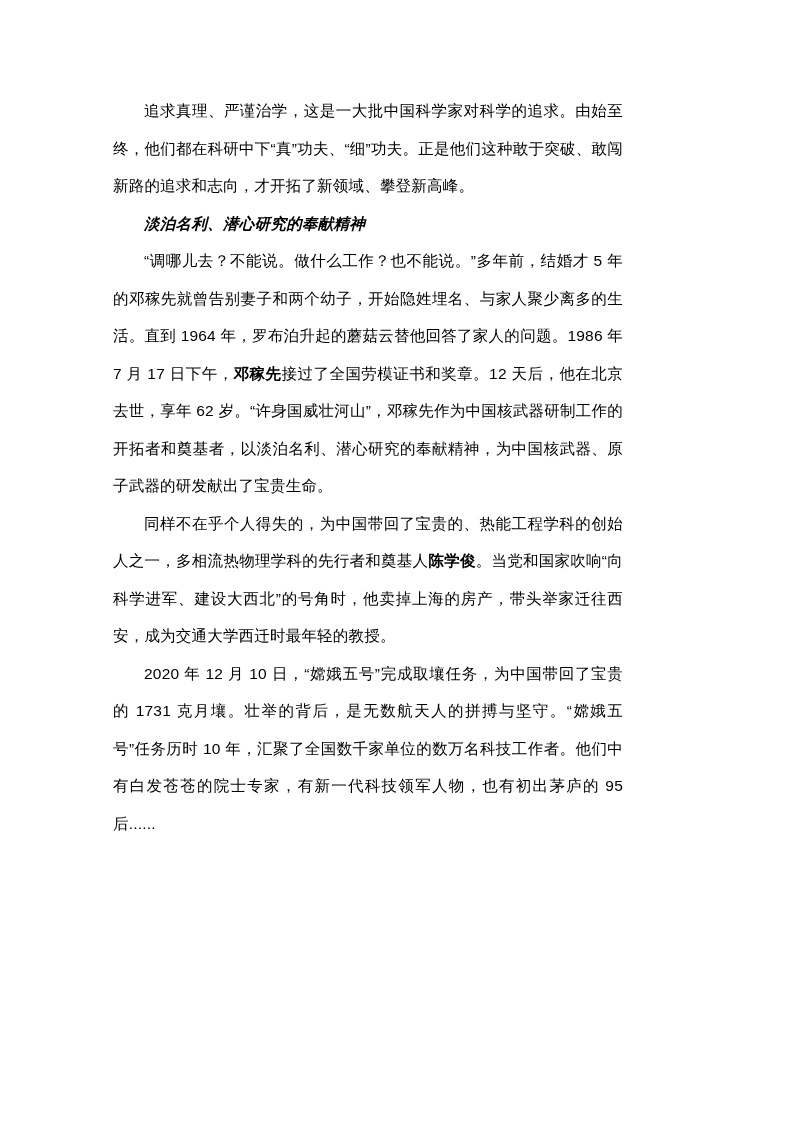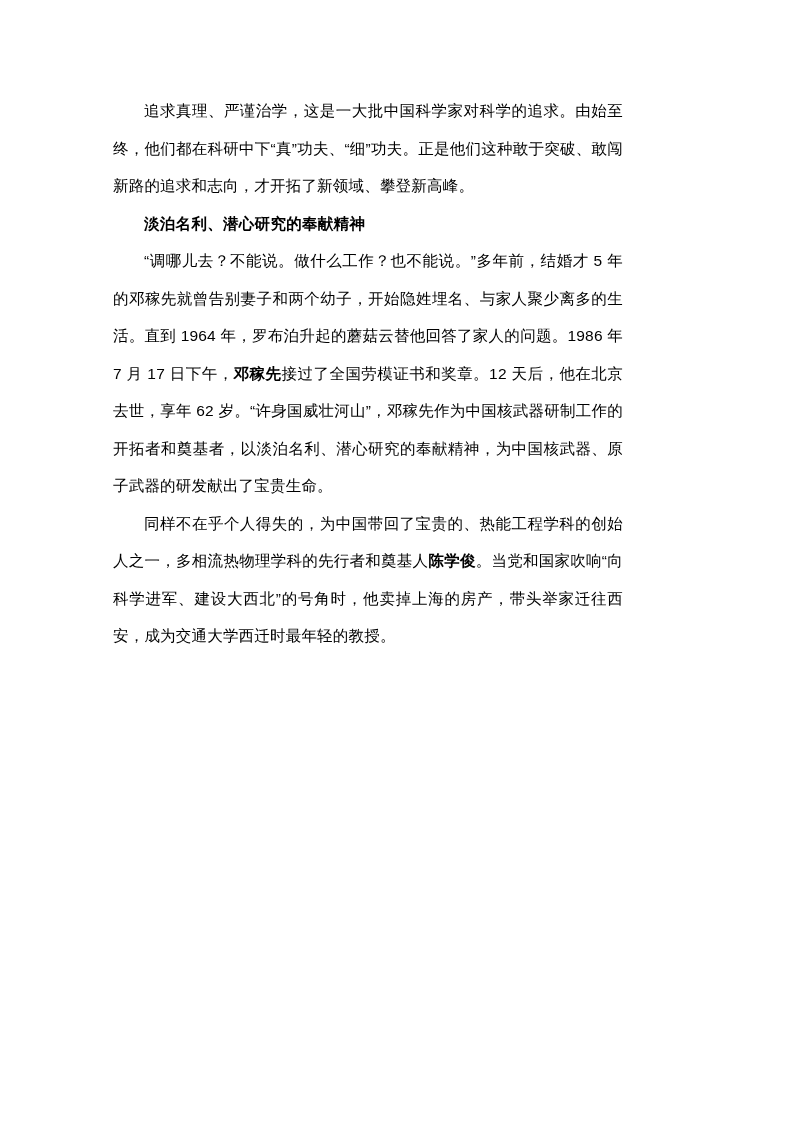--- a/index.html
+++ b/index.html
@@ -30,28 +30,30 @@
   }
   p.para {
     margin: 0;
     text-indent: 2em;
   }
   p.heading {
     margin: 0;
     text-indent: 2em;
     font-weight: bold;
     letter-spacing: 0.3px;
+    font-style: italic;
   }
   .bold {
     font-weight: bold;
   }
 </style>
 </head>
 <body>
 
 <div class="page">
   <div class="doc-body" id="doc-body">
       <p class="para"><span>追求真理、严谨治学，这是一大批中国科学家对科学的追求。由始至终，他们都在科研中下“真”功夫、“细”功夫。正是他们这种敢于突破、敢闯新路的追求和志向，才开拓了新领域、攀登新高峰。</span></p>
       <p class="heading"><span class="bold">淡泊名利、潜心研究的奉献精神</span></p>
       <p class="para"><span>“调哪儿去？不能说。做什么工作？也不能说。”多年前，结婚才 5 年的邓稼先就曾告别妻子和两个幼子，开始隐姓埋名、与家人聚少离多的生活。直到 1964 年，罗布泊升起的蘑菇云替他回答了家人的问题。1986 年 7 月 17 日下午，</span><span class="bold">邓稼先</span><span>接过了全国劳模证书和奖章。12 天后，他在北京去世，享年 62 岁。“许身国威壮河山”，邓稼先作为中国核武器研制工作的开拓者和奠基者，以淡泊名利、潜心研究的奉献精神，为中国核武器、原子武器的研发献出了宝贵生命。</span></p>
       <p class="para"><span>同样不在乎个人得失的，为中国带回了宝贵的、热能工程学科的创始人之一，多相流热物理学科的先行者和奠基人</span><span class="bold">陈学俊</span><span>。当党和国家吹响“向科学进军、建设大西北”的号角时，他卖掉上海的房产，带头举家迁往西安，成为交通大学西迁时最年轻的教授。</span></p>
+      <p class="para"><span>2020 年 12 月 10 日，“嫦娥五号”完成取壤任务，为中国带回了宝贵的 1731 克月壤。壮举的背后，是无数航天人的拼搏与坚守。“嫦娥五号”任务历时 10 年，汇聚了全国数千家单位的数万名科技工作者。他们中有白发苍苍的院士专家，有新一代科技领军人物，也有初出茅庐的 95 后......</span></p>
     </div>
 </div>
 
 </body></html>

